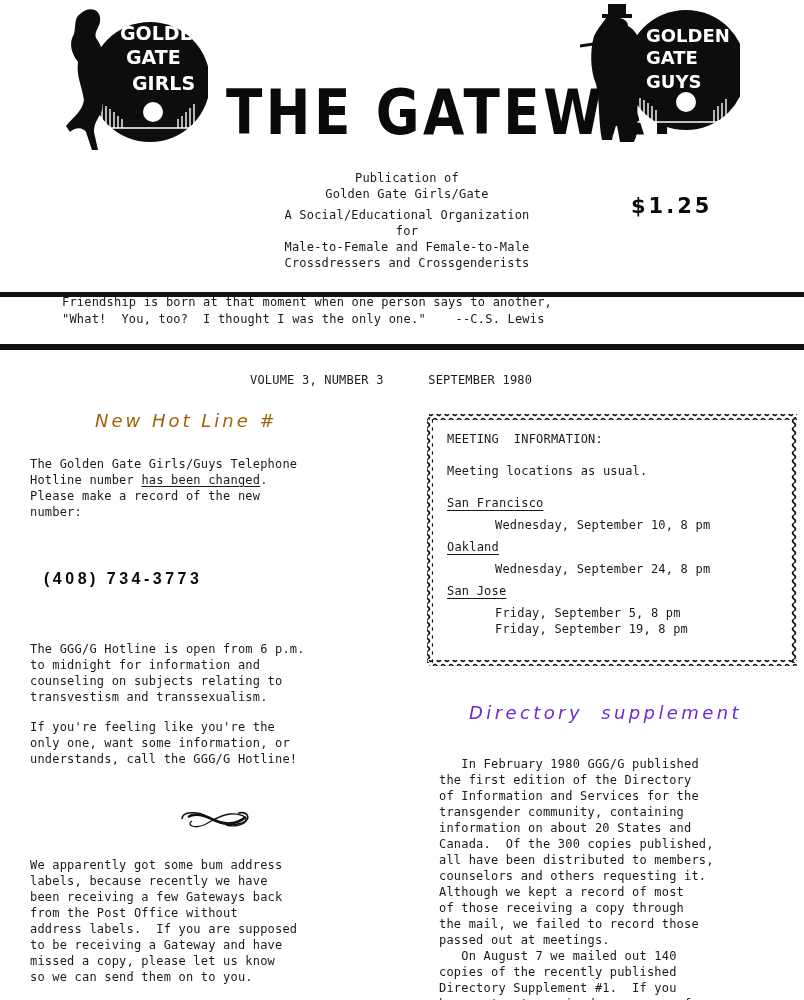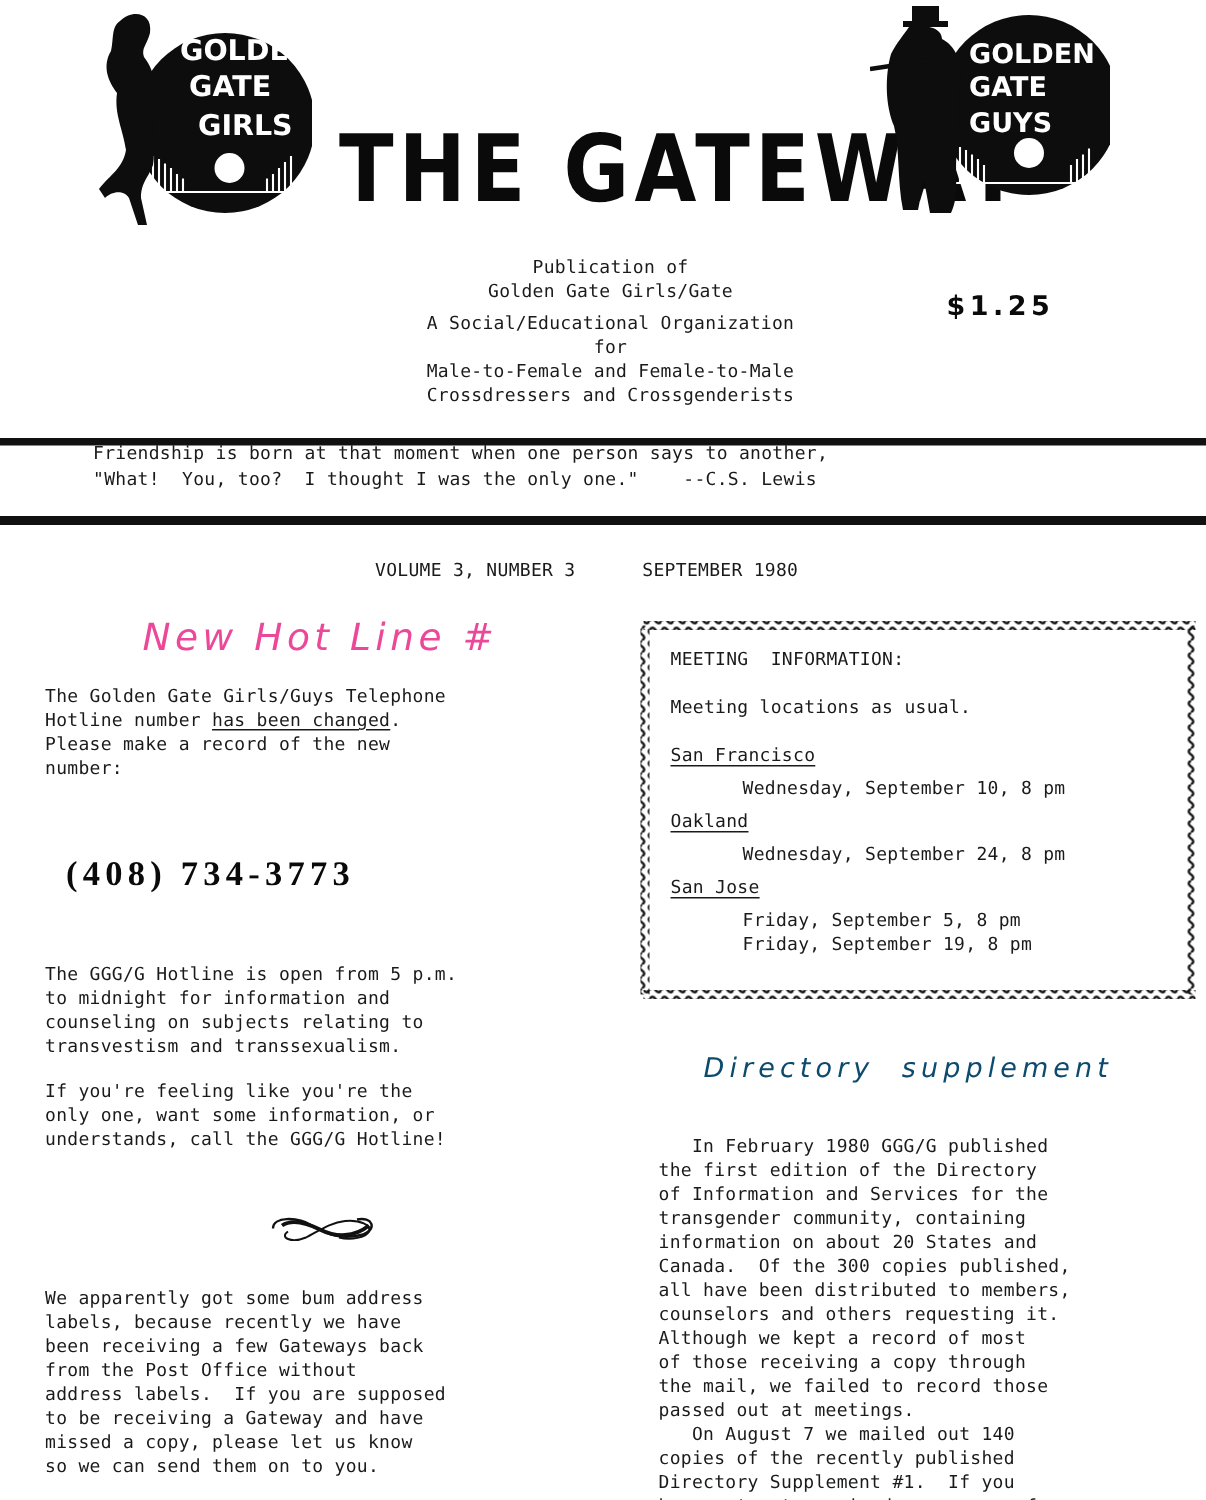--- a/index.html
+++ b/index.html
@@ -20,44 +20,44 @@
       transform: scaleX(0.86); transform-origin: left top; white-space: nowrap;
       line-height: 70px;
     }
 
     .pub-block { position: absolute; left: 236px; top: 170px; width: 342px; text-align: center; }
     .pub-block .mono { line-height: 16px; }
     .pub-gap { height: 5px; }
 
     .price {
       position: absolute; left: 631px; top: 194px;
-      font-family: "DejaVu Sans", sans-serif; font-weight: bold; font-size: 18px; letter-spacing: 3px; color: #0a0a0a;
+      font-family: "DejaVu Sans", sans-serif; font-weight: bold; font-size: 21px; letter-spacing: 3px; color: #0a0a0a;
     }
 
     
     .rule { position: absolute; left: 0; width: 804px; background: #111; }
     .rule-top { top: 292px; height: 5px; }
     .rule-bottom { top: 344px; height: 6px; }
     .quote { position: absolute; left: 62px; top: 294px; width: 700px; }
     .quote .mono { line-height: 17px; }
 
     .issue-line { position: absolute; left: 250px; top: 372px; white-space: pre; }
 
     
     .hotline-title {
       position: absolute; left: 95px; top: 410px;
-      font-family: "DejaVu Sans", sans-serif; font-style: italic; font-size: 25px; letter-spacing: 3px; color: #ec4899;
+      font-family: "DejaVu Sans", sans-serif; font-style: italic; font-size: 18px; letter-spacing: 3px; color: #a16207;
       white-space: pre;
     }
     .left-col { position: absolute; left: 30px; width: 360px; }
     .p1 { top: 456px; }
     .u { text-decoration: underline; text-underline-offset: 2px; }
     .phone {
       position: absolute; left: 44px; top: 570px;
-      font-family: Liberation Serif, serif; font-weight: bold; font-size: 23px; letter-spacing: 3.5px; color: #0a0a0a;
+      font-family: Liberation Sans, sans-serif; font-weight: bold; font-size: 16px; letter-spacing: 3.5px; color: #0a0a0a;
       white-space: pre;
     }
     .p2 { top: 641px; }
     .p3 { top: 719px; }
     .flourish { position: absolute; left: 176px; top: 805px; width: 78px; height: 28px; }
     .p4 { top: 857px; }
     .line { display: block; white-space: pre; }
 
     
     .meeting-box { position: absolute; left: 425px; top: 411px; width: 376px; height: 258px; }
@@ -65,21 +65,21 @@
     .meeting-content { position: absolute; left: 22px; top: 20px; width: 340px; }
     .m-head { white-space: pre; }
     .m-gap { height: 16px; }
     .m-city { display: inline-block; text-decoration: underline; text-underline-offset: 3px; margin-top: 0px; }
     .m-date { padding-left: 48px; white-space: pre; }
     .m-block { margin-bottom: 6px; }
 
     
     .dir-title {
       position: absolute; left: 469px; top: 702px;
-      font-family: "DejaVu Sans", sans-serif; font-style: italic; font-size: 18px; letter-spacing: 3.4px; color: #0c4a6e;
+      font-family: "DejaVu Sans", sans-serif; font-style: italic; font-size: 18px; letter-spacing: 3.4px; color: #6d28d9;
       white-space: pre;
     }
     .right-col { position: absolute; left: 439px; top: 756px; width: 365px; }
   </style>
 </head>
 <body>
 
 <div class="logo logo-girls">
   <svg width="150" height="148" viewBox="0 0 150 148">
     <circle cx="92" cy="78" r="60" fill="#0d0d0d"></circle>
@@ -165,21 +165,21 @@
 <div class="left-col p1 mono">
   <span class="line">The Golden Gate Girls/Guys Telephone</span>
   <span class="line"><span>Hotline number </span><span class="u">has been changed</span><span>.</span></span>
   <span class="line">Please make a record of the new</span>
   <span class="line">number:</span>
 </div>
 
 <div class="phone">(408) 734-3773</div>
 
 <div class="left-col p2 mono">
-  <span class="line">The GGG/G Hotline is open from 5 p.m.</span>
+  <span class="line">The GGG/G Hotline is open from 6 p.m.</span>
   <span class="line">to midnight for information and</span>
   <span class="line">counseling on subjects relating to</span>
   <span class="line">transvestism and transsexualism.</span>
 </div>
 
 <div class="left-col p3 mono">
   <span class="line">If you're feeling like you're the</span>
   <span class="line">only one, want some information, or</span>
   <span class="line">understands, call the GGG/G Hotline!</span>
 </div>

